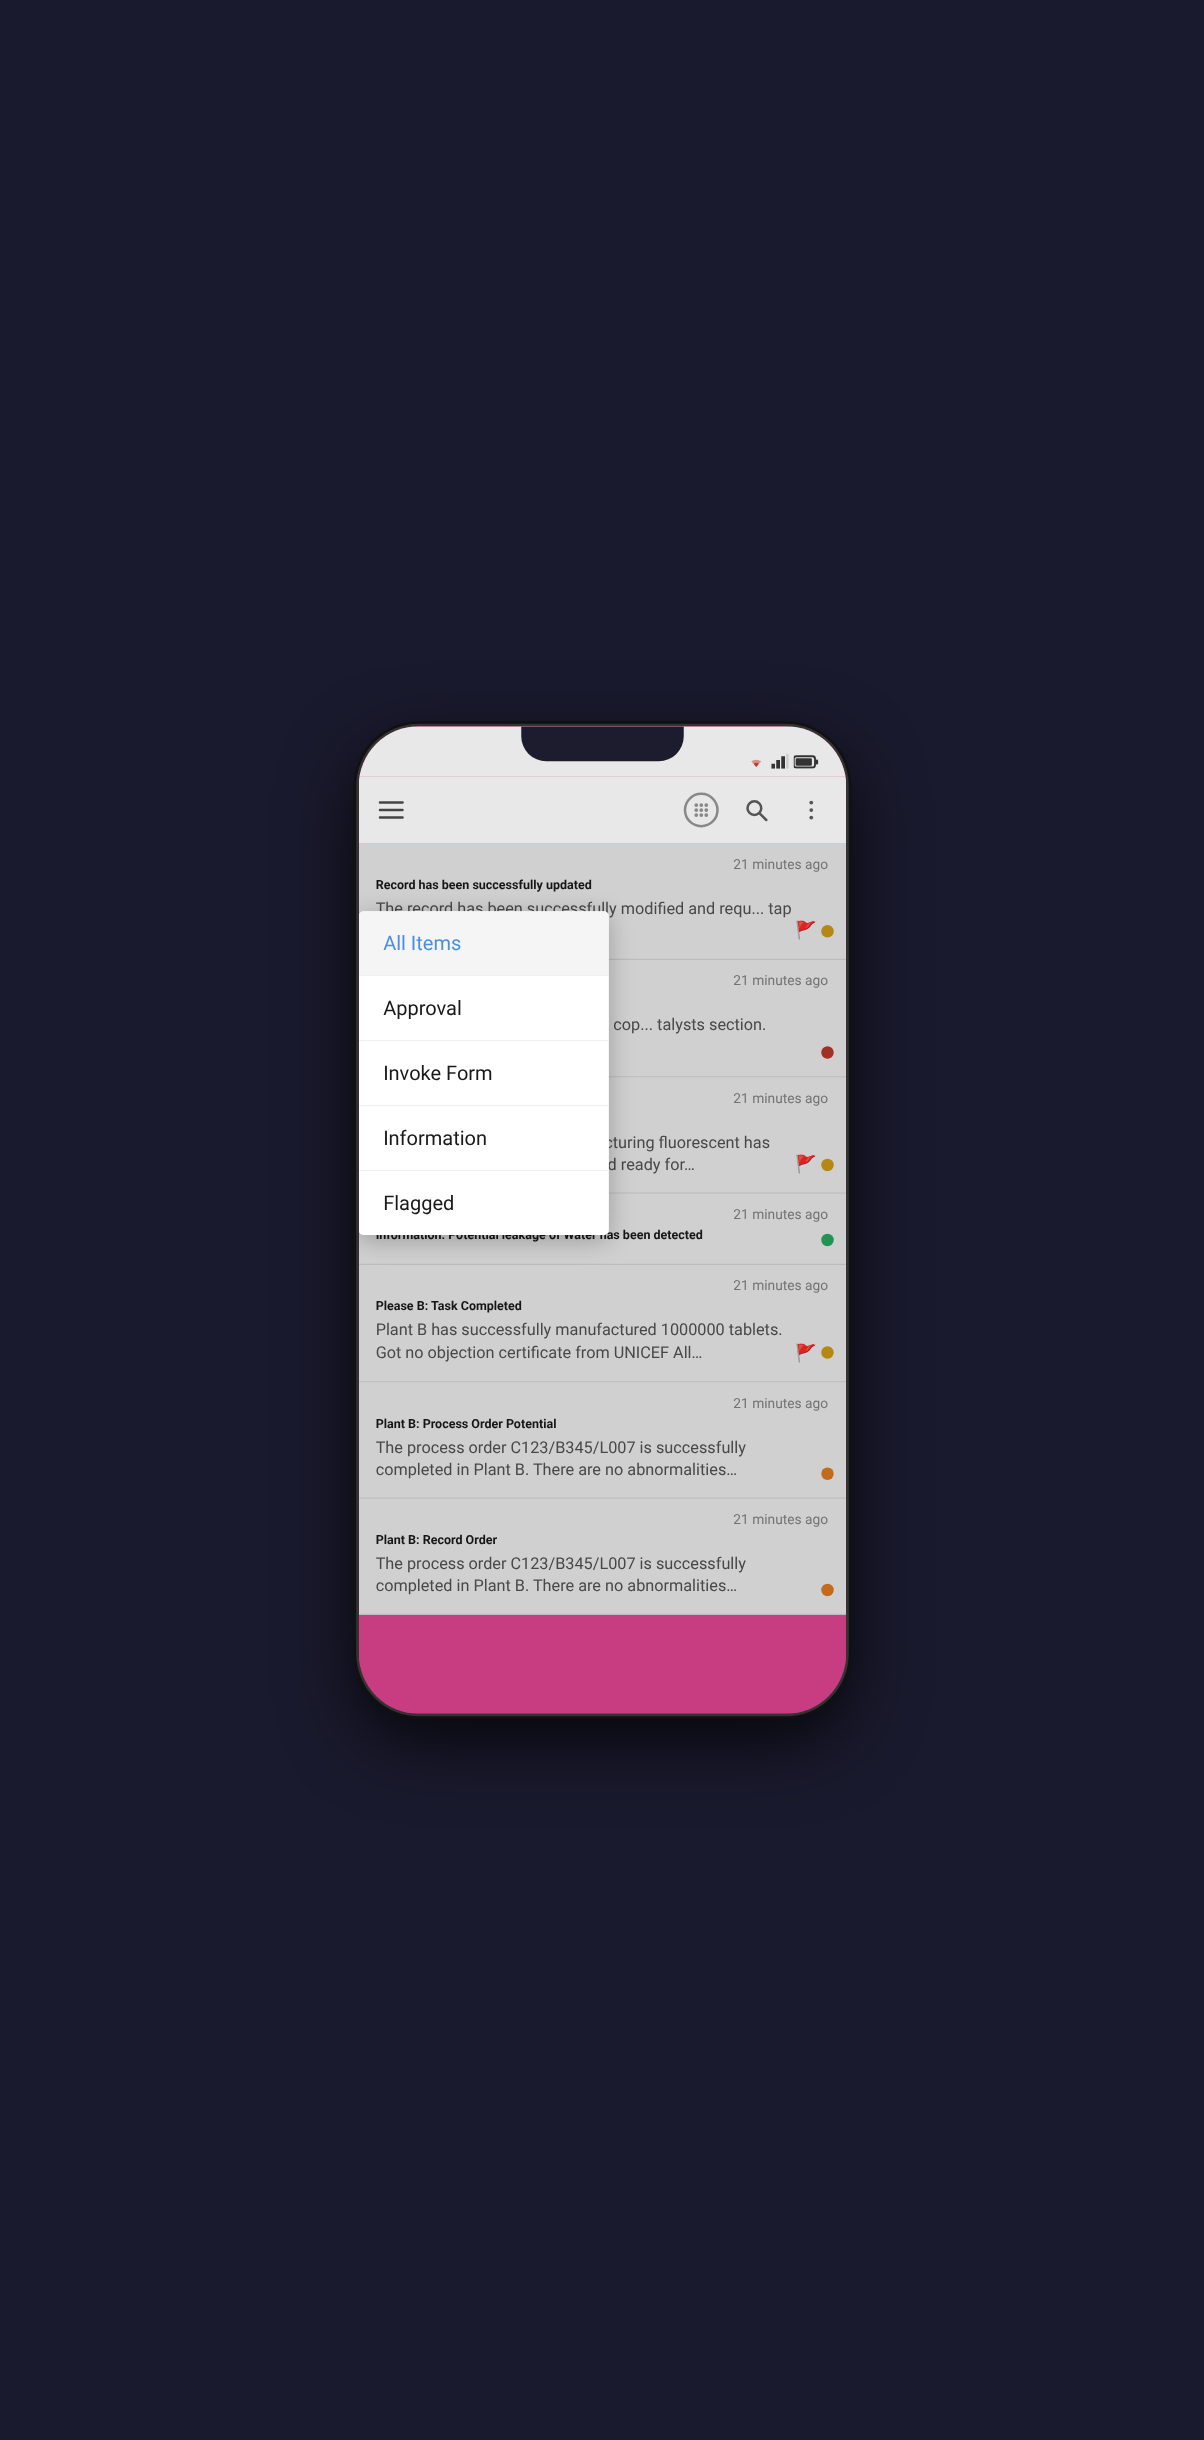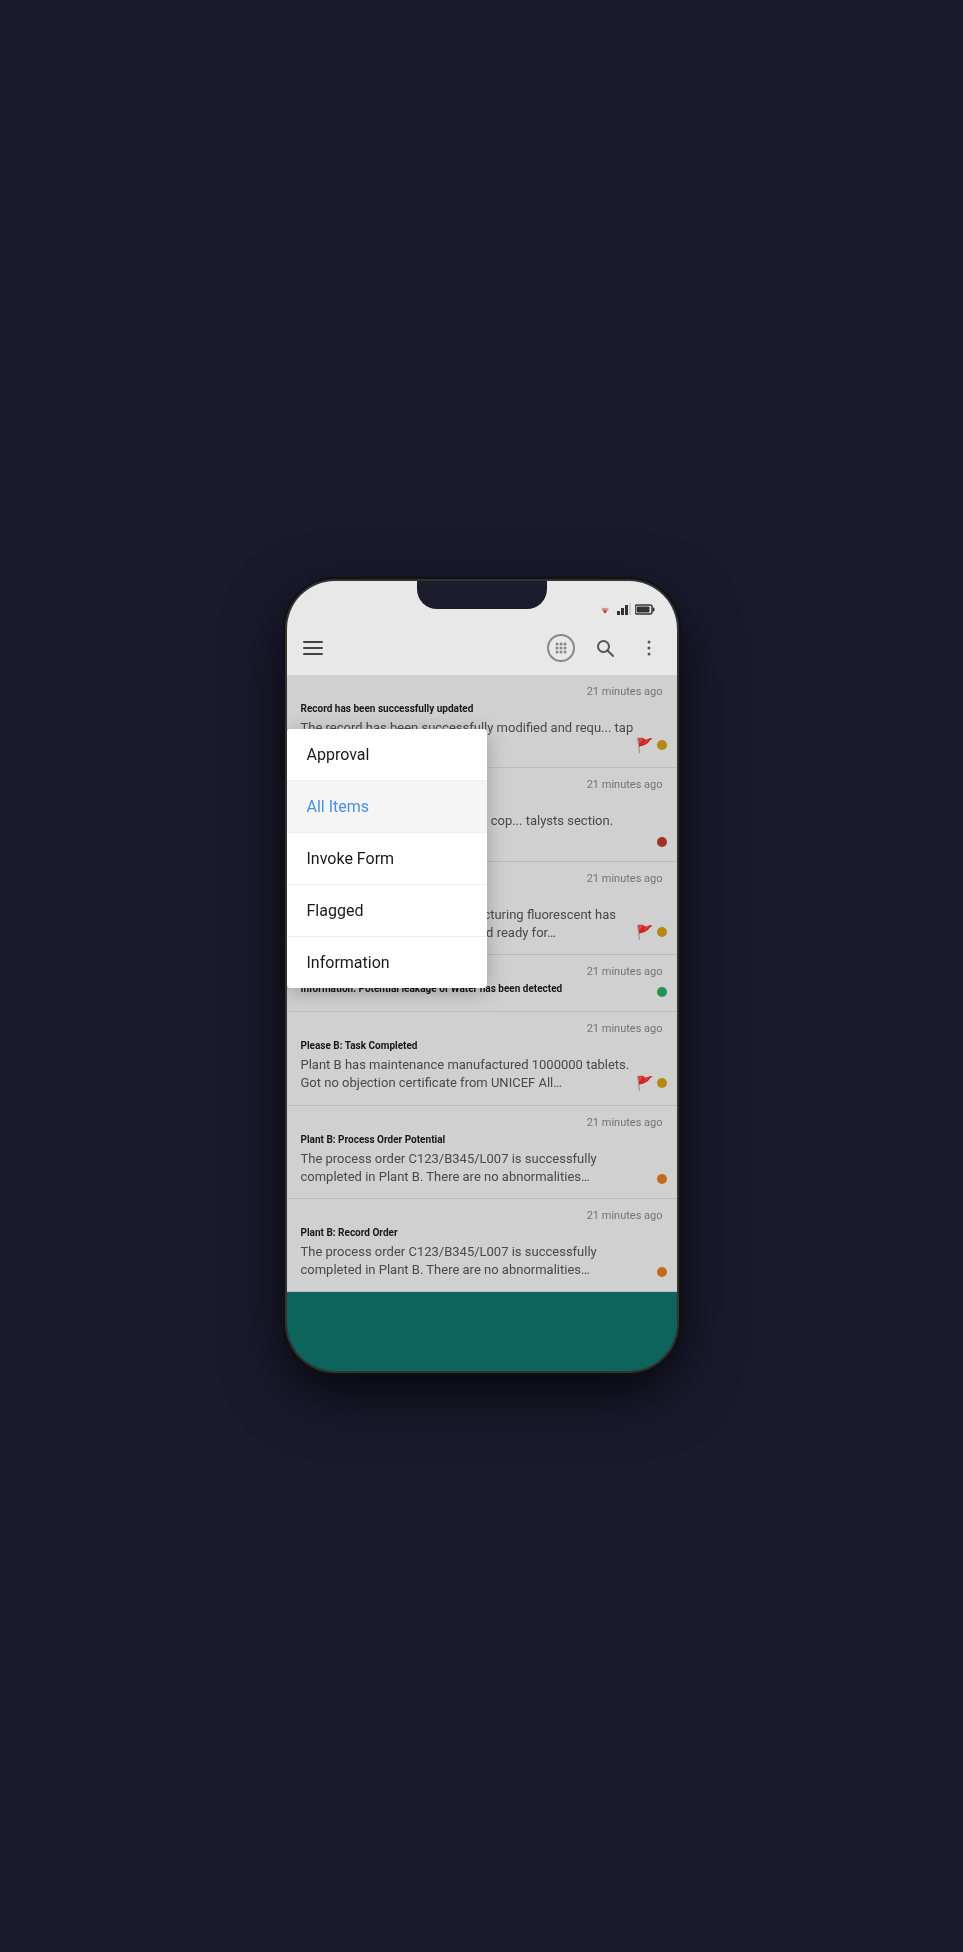--- a/index.html
+++ b/index.html
@@ -19,21 +19,21 @@
       background: #1c1c2e;
       border-radius: 48px;
       position: relative;
       box-shadow: 0 0 0 2px #333, 0 0 0 4px #111, 0 20px 60px rgba(0,0,0,0.8);
       overflow: hidden;
     }
 
     .phone-screen {
       position: absolute;
       top: 0; left: 0; right: 0; bottom: 0;
-      background: #0f766e;
+      background: #ec4899;
       border-radius: 8px;
       overflow: hidden;
     }
 
     
     .notch {
       position: absolute;
       top: 0;
       left: 50%;
       transform: translateX(-50%);
@@ -338,21 +338,21 @@
     <div class="notification-timestamp">21 minutes ago</div>
     <div class="notification-title">Information: Potential leakage of Water has been detected</div>
     <div class="notification-indicators">
 
       <span class="dot-indicator" style="background:#27ae60"></span>
     </div>
   </div>
           <div class="notification-item">
     <div class="notification-timestamp">21 minutes ago</div>
     <div class="notification-title">Please B: Task Completed</div>
-    <div class="notification-body">Plant B has maintenance manufactured 1000000 tablets. Got no objection certificate from UNICEF All…</div>
+    <div class="notification-body">Plant B has successfully manufactured 1000000 tablets. Got no objection certificate from UNICEF All…</div>
     <div class="notification-indicators">
       <span class="flag-icon">🚩</span>
       <span class="dot-indicator" style="background:#d4a017"></span>
     </div>
   </div>
           <div class="notification-item">
     <div class="notification-timestamp">21 minutes ago</div>
     <div class="notification-title">Plant B: Process Order Potential</div>
     <div class="notification-body">The process order C123/B345/L007 is successfully completed in Plant B. There are no abnormalities…</div>
     <div class="notification-indicators">
@@ -366,24 +366,24 @@
     <div class="notification-body">The process order C123/B345/L007 is successfully completed in Plant B. There are no abnormalities…</div>
     <div class="notification-indicators">
 
       <span class="dot-indicator" style="background:#e67e22"></span>
     </div>
   </div>
         </div>
 
       <div class="dropdown-overlay" id="dropdown-overlay">
         <div class="dropdown-menu" id="dropdown-menu">
-        <div class="dropdown-item">Approval</div>
-            <div class="dropdown-item active">All Items</div>
+        <div class="dropdown-item active">All Items</div>
+            <div class="dropdown-item">Approval</div>
             <div class="dropdown-item">Invoke Form</div>
+            <div class="dropdown-item">Information</div>
             <div class="dropdown-item">Flagged</div>
-            <div class="dropdown-item">Information</div>
           </div>
       </div>
 
     </div>
 
   </div>
 </div>
 
 </body></html>

